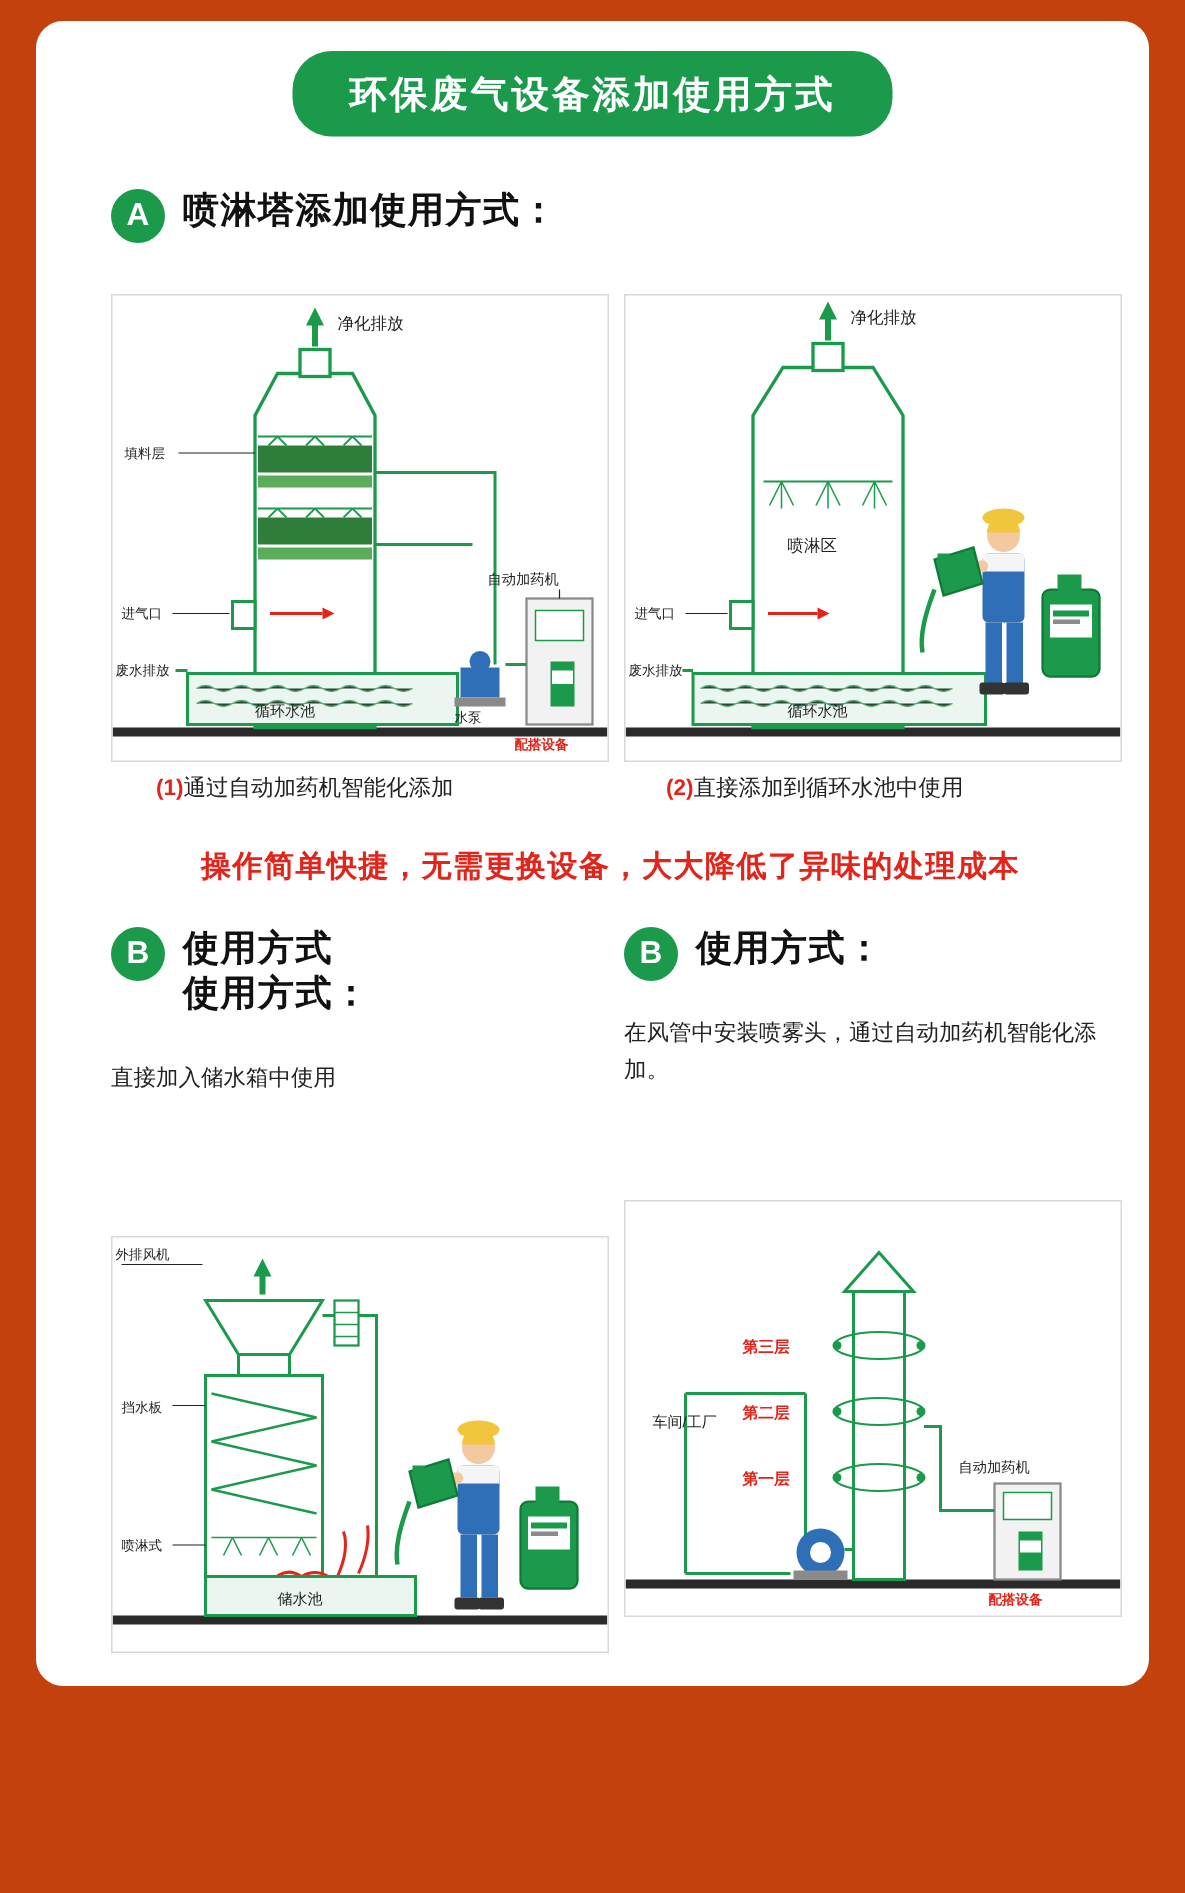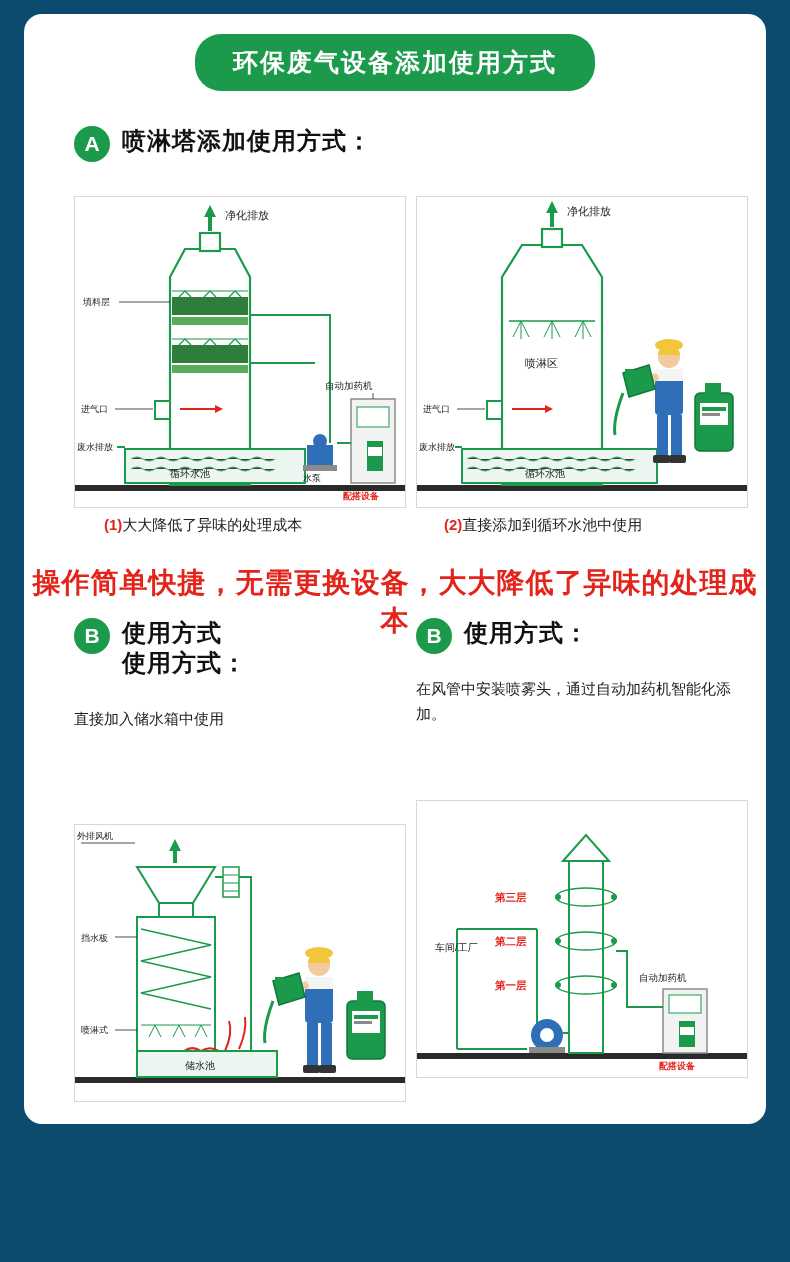--- a/index.html
+++ b/index.html
@@ -5,21 +5,21 @@
   html,body{margin:0;padding:0;}
   body{
     width:790px;height:1262px;
     background:#1a9a4a;
     font-family:"Liberation Sans","DejaVu Sans",sans-serif;
     position:relative;
     overflow:hidden;
   }
   .page{
     position:absolute;left:0;top:0;width:790px;height:1262px;
-    background:#0c4a6e;
+    background:#c2410c;
   }
   .card{
     position:absolute;left:24px;top:14px;width:742px;height:1110px;
     background:#ffffff;border-radius:18px;
   }
   
   .title-pill{
     position:absolute;left:50%;transform:translateX(-50%);top:20px;
     background:#1a9a4a;color:#fff;
     border-radius:26px;
@@ -40,21 +40,21 @@
     line-height:30px;letter-spacing:1px;
   }
   .sec-title .l2{display:block;}
   
   .cap{
     position:absolute;font-size:15px;color:#222;white-space:nowrap;
   }
   .cap .num{color:#e2241b;font-weight:bold;}
   .redline{
     position:absolute;left:0;width:742px;text-align:center;
-    color:#e2241b;font-size:28px;font-weight:bold;letter-spacing:1px;
+    color:#e2241b;font-size:20px;font-weight:bold;letter-spacing:1px;padding-left:12px;
   }
   .para{
     position:absolute;font-size:15px;color:#222;line-height:25px;
   }
   .note{
     position:absolute;font-size:14px;color:#e2241b;font-weight:bold;
     line-height:20px;
   }
   
   .fig{position:absolute;border:1px solid #d8d8d8;background:#fff;overflow:hidden;}
@@ -211,21 +211,21 @@
           <rect x="278" y="196" width="38" height="58" rx="5" fill="#1a9a4a" stroke="#0f7a37" stroke-width="1.5"></rect>
           <rect x="288" y="186" width="16" height="12" fill="#1a9a4a"></rect>
           <rect x="283" y="206" width="28" height="22" fill="#fff"></rect>
           <rect x="285" y="210" width="24" height="4" fill="#1a9a4a"></rect>
           <rect x="285" y="216" width="18" height="3" fill="#8a8a8a"></rect>
         </g>
       </svg>
     </div>
 
     <div class="cap" style="left:80px;top:502px;">
-      <span class="num">(1)</span><span>大大降低了异味的处理成本</span>
+      <span class="num">(1)</span><span>通过自动加药机智能化添加</span>
     </div>
     <div class="cap" style="left:420px;top:502px;">
       <span class="num">(2)</span><span>直接添加到循环水池中使用</span>
     </div>
 
     <div class="redline" style="top:550px;">操作简单快捷，无需更换设备，大大降低了异味的处理成本</div>
 
     <div class="sec-head" style="left:50px;top:604px;">
       <div class="badge">B</div>
       <div class="sec-title">

